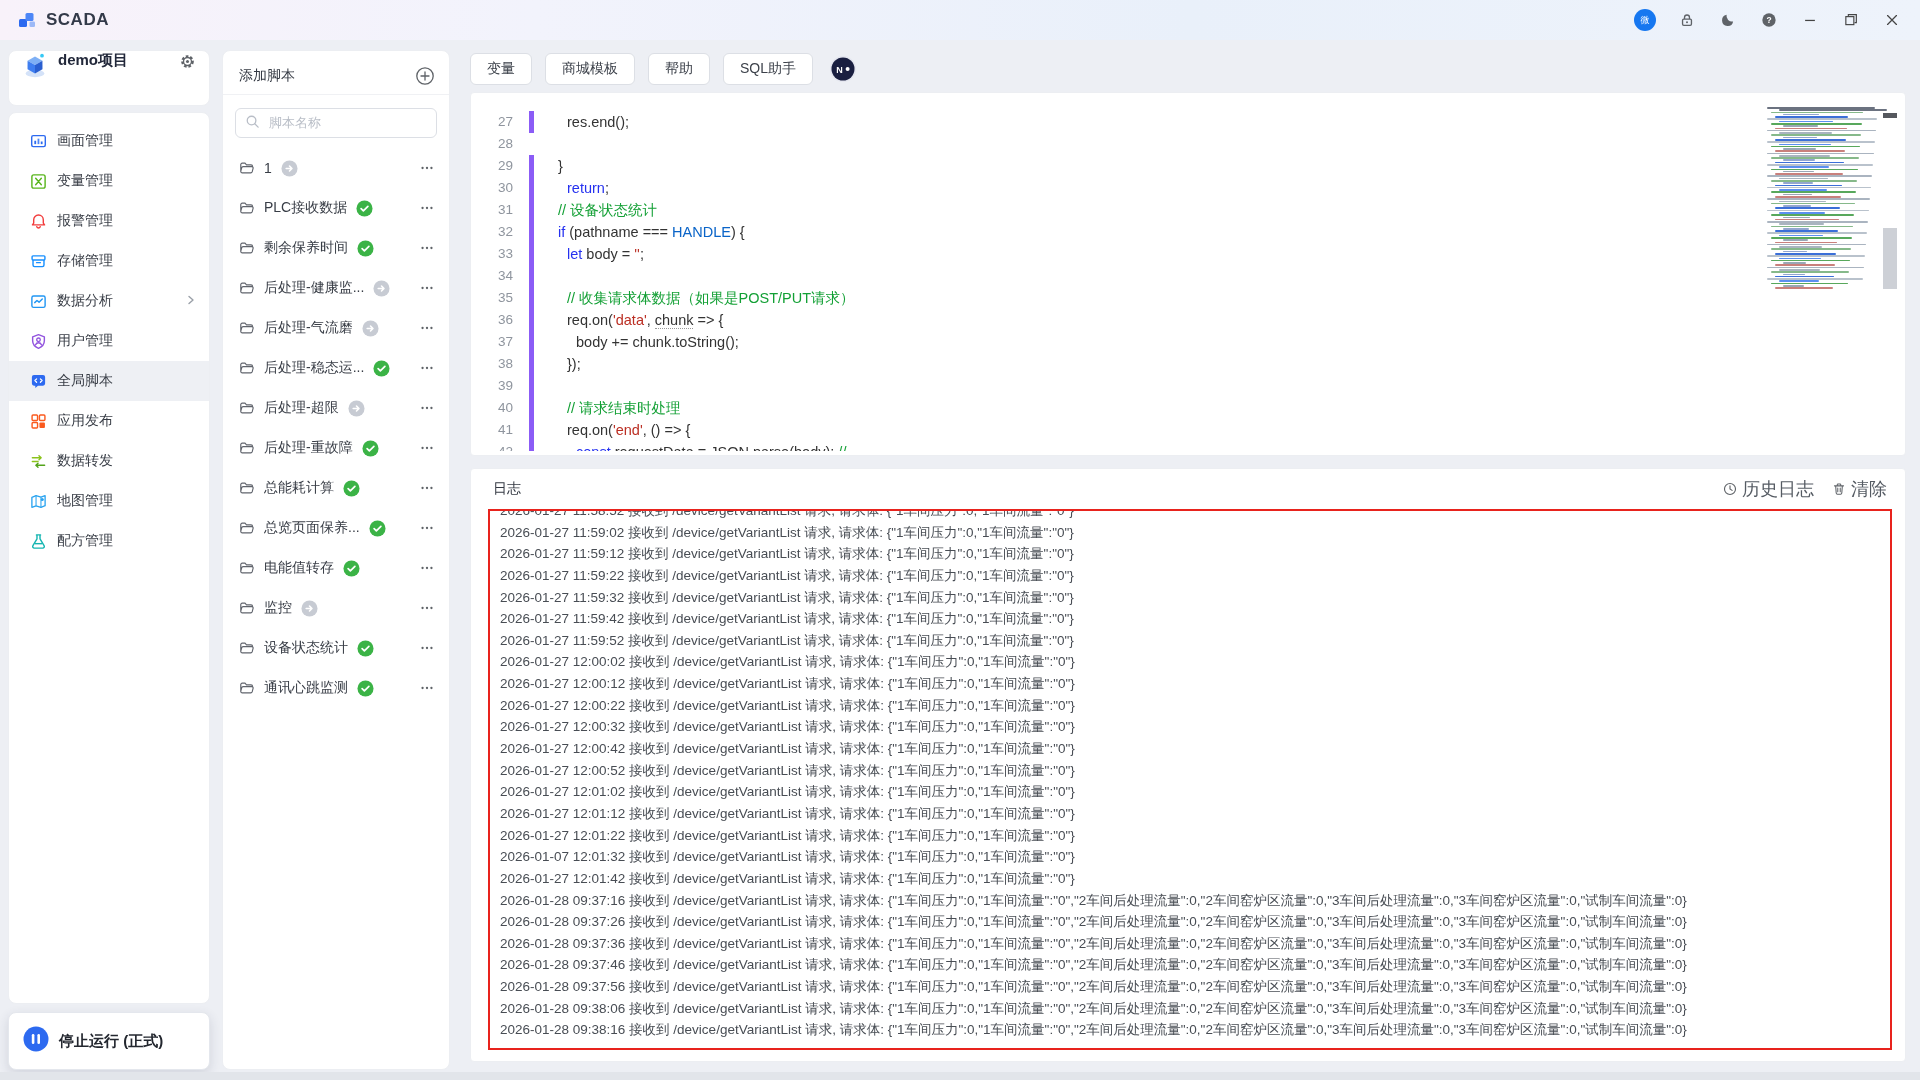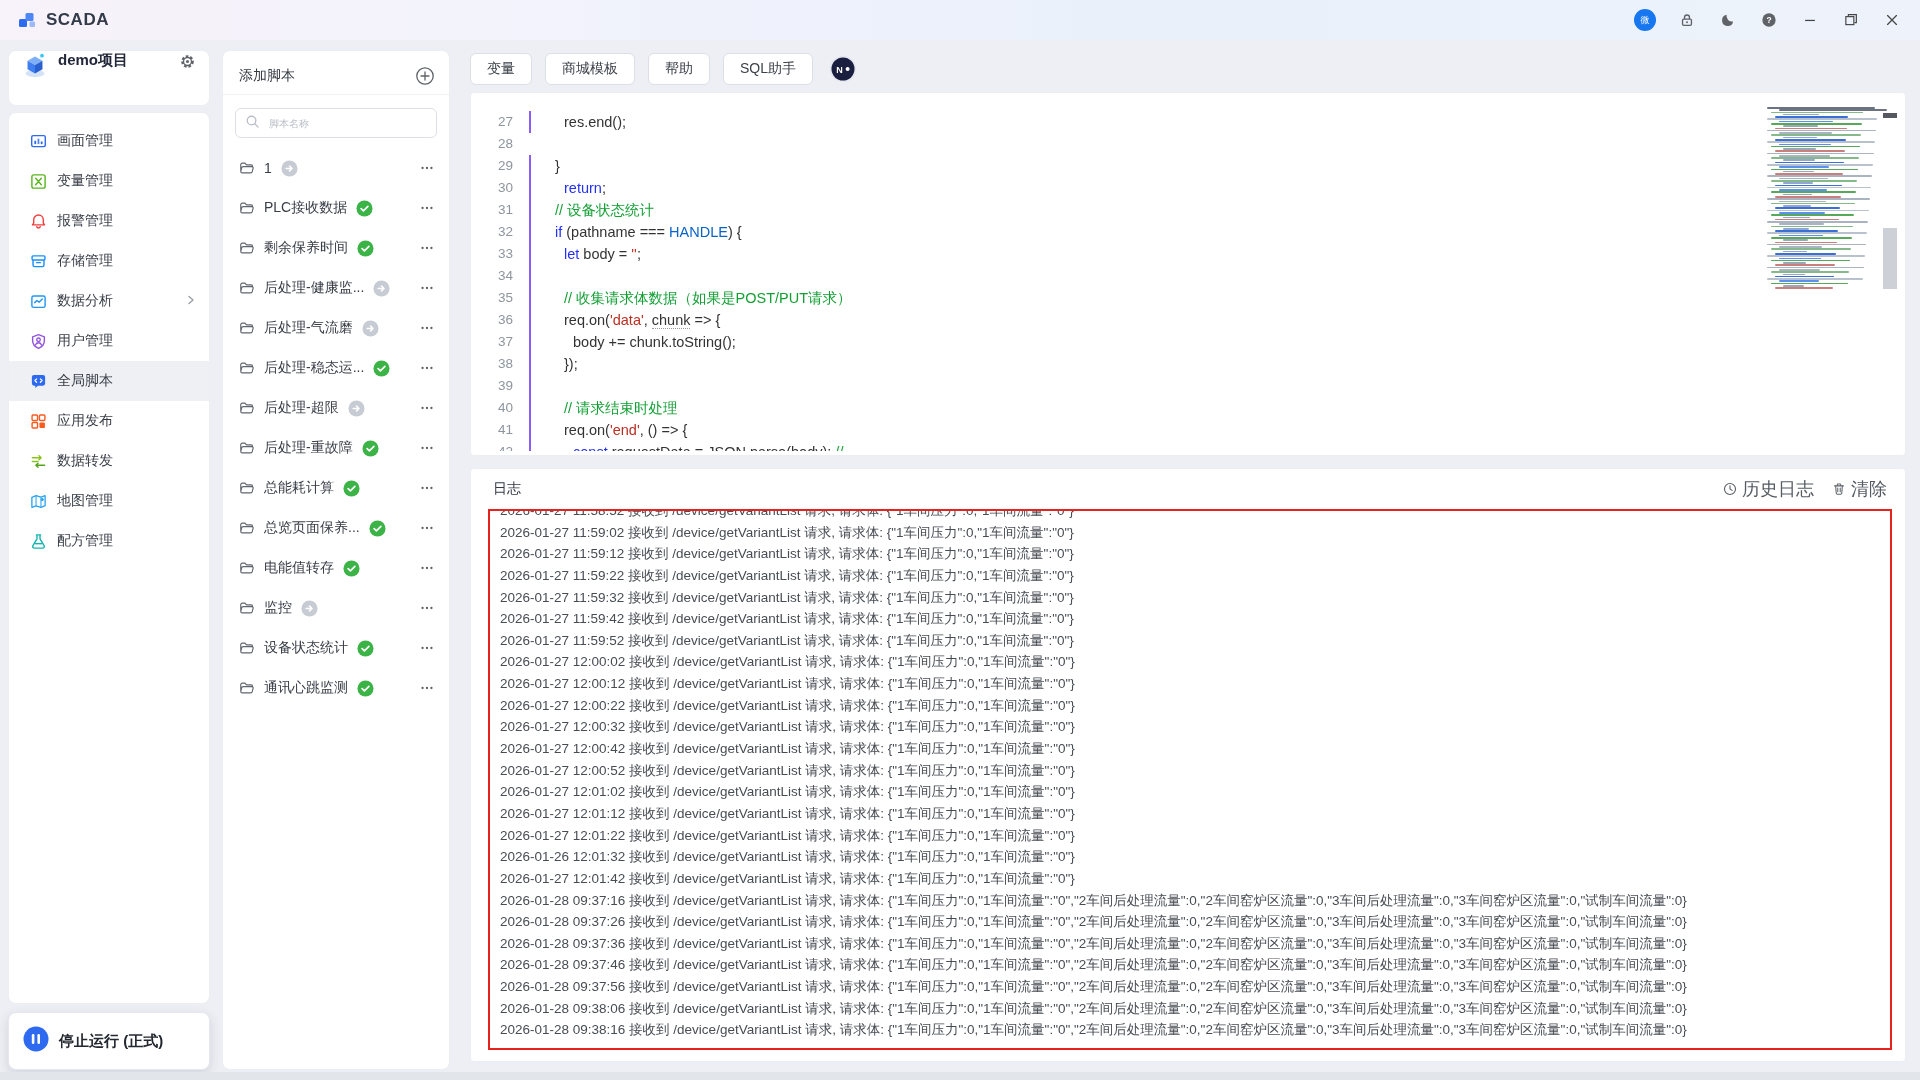--- a/index.html
+++ b/index.html
@@ -31,39 +31,39 @@
   .run-card{left:8px;top:1012px;width:202px;height:58px;display:flex;align-items:center;gap:10px;padding:0 14px;
     box-shadow:0 4px 12px rgba(40,50,80,.14);border:1px solid #e4e7ed}
   .run-label{font-size:15px;font-weight:bold;color:#23272f}
 
   
   .scripts-panel{left:222px;top:50px;width:228px;height:1020px}
   .sp-header{height:43px;display:flex;align-items:center;justify-content:space-between;padding:6px 14px 0 16px;box-sizing:border-box}
   .sp-title{font-size:14px;color:#333842}
   .sp-divider{border-bottom:1px solid #f0f1f4;margin:0}
   .sp-search{margin:13px 12px 10px;height:30px;border:1px solid #dcdfe5;border-radius:6px;display:flex;align-items:center;gap:7px;padding:0 9px;box-sizing:border-box}
-  .sp-search input{border:none;outline:none;width:100%;font-size:10px;color:#333;background:transparent;font-family:Liberation Serif, serif}
+  .sp-search input{border:none;outline:none;width:100%;font-size:13px;color:#333;background:transparent;font-family:Liberation Serif, serif}
   .sp-search input::placeholder{color:#b9bec7}
   .script-item{height:40px;display:flex;align-items:center;gap:9px;padding:0 14px 0 16px;font-size:14px;color:#383d46;cursor:pointer}
   .script-item.active{background:#f0f1f4}
   .si-badge{display:flex;align-items:center}
   .si-more{margin-left:auto;display:flex;align-items:center;cursor:pointer}
 
   
   .toolbar{position:absolute;left:470px;top:53px;display:flex;gap:13px;align-items:center}
   .tb-btn{height:30px;padding:0 16px;background:#fff;border:1px solid #dcdfe5;border-radius:6px;font-size:14px;
     color:#3c414a;display:flex;align-items:center;cursor:pointer}
   .ai-btn{margin-left:3px;cursor:pointer;display:flex}
 
   
   .editor-card{left:470px;top:92px;width:1436px;height:364px;border-radius:4px;overflow:hidden}
   .code-viewport{position:absolute;left:0;top:0;right:140px;height:358px;overflow:hidden;padding-top:18px;box-sizing:border-box}
   .code-row{height:22px;display:flex;font-size:14.5px;line-height:22px}
   .gutter{width:58px;text-align:right;padding-right:16px;color:#8f959e;font-size:13.5px;flex:none;box-sizing:border-box}
-  .code-text{border-left:2px solid #8b5cf6;flex:1;white-space:pre;color:#333}
+  .code-text{border-left:5px solid #8b5cf6;flex:1;white-space:pre;color:#333}
   .seg-p{color:#333}.seg-k{color:#2531f0}.seg-c{color:#13a035}.seg-s{color:#bb2e23}.seg-n{color:#0a64c8}
   .seg-w{color:#333;border-bottom:1px dotted #9a9a9a}
   .minimap{position:absolute;right:26px;top:14px;width:112px}
   .mm-row{height:1.6px;margin-bottom:0.7px;border-radius:1px}
   .mini-dark{position:absolute;right:8px;top:20px;width:14px;height:5px;background:#55585e}
   .mini-slider{position:absolute;right:8px;top:135px;width:14px;height:61px;background:#cdd0d6}
 
   
   .log-card{left:470px;top:468px;width:1436px;height:594px;border-radius:4px}
   .log-header{display:flex;align-items:center;height:40px;padding:0 18px 0 22px}
@@ -790,21 +790,21 @@
           <div class="log-line">2026-01-27 11:59:52 接收到 /device/getVariantList 请求, 请求体: {"1车间压力":0,"1车间流量":"0"}</div>
           <div class="log-line">2026-01-27 12:00:02 接收到 /device/getVariantList 请求, 请求体: {"1车间压力":0,"1车间流量":"0"}</div>
           <div class="log-line">2026-01-27 12:00:12 接收到 /device/getVariantList 请求, 请求体: {"1车间压力":0,"1车间流量":"0"}</div>
           <div class="log-line">2026-01-27 12:00:22 接收到 /device/getVariantList 请求, 请求体: {"1车间压力":0,"1车间流量":"0"}</div>
           <div class="log-line">2026-01-27 12:00:32 接收到 /device/getVariantList 请求, 请求体: {"1车间压力":0,"1车间流量":"0"}</div>
           <div class="log-line">2026-01-27 12:00:42 接收到 /device/getVariantList 请求, 请求体: {"1车间压力":0,"1车间流量":"0"}</div>
           <div class="log-line">2026-01-27 12:00:52 接收到 /device/getVariantList 请求, 请求体: {"1车间压力":0,"1车间流量":"0"}</div>
           <div class="log-line">2026-01-27 12:01:02 接收到 /device/getVariantList 请求, 请求体: {"1车间压力":0,"1车间流量":"0"}</div>
           <div class="log-line">2026-01-27 12:01:12 接收到 /device/getVariantList 请求, 请求体: {"1车间压力":0,"1车间流量":"0"}</div>
           <div class="log-line">2026-01-27 12:01:22 接收到 /device/getVariantList 请求, 请求体: {"1车间压力":0,"1车间流量":"0"}</div>
-          <div class="log-line">2026-01-26 12:01:32 接收到 /device/getVariantList 请求, 请求体: {"1车间压力":0,"1车间流量":"0"}</div>
+          <div class="log-line">2026-01-07 12:01:32 接收到 /device/getVariantList 请求, 请求体: {"1车间压力":0,"1车间流量":"0"}</div>
           <div class="log-line">2026-01-27 12:01:42 接收到 /device/getVariantList 请求, 请求体: {"1车间压力":0,"1车间流量":"0"}</div>
           <div class="log-line">2026-01-28 09:37:16 接收到 /device/getVariantList 请求, 请求体: {"1车间压力":0,"1车间流量":"0","2车间后处理流量":0,"2车间窑炉区流量":0,"3车间后处理流量":0,"3车间窑炉区流量":0,"试制车间流量":0}</div>
           <div class="log-line">2026-01-28 09:37:26 接收到 /device/getVariantList 请求, 请求体: {"1车间压力":0,"1车间流量":"0","2车间后处理流量":0,"2车间窑炉区流量":0,"3车间后处理流量":0,"3车间窑炉区流量":0,"试制车间流量":0}</div>
           <div class="log-line">2026-01-28 09:37:36 接收到 /device/getVariantList 请求, 请求体: {"1车间压力":0,"1车间流量":"0","2车间后处理流量":0,"2车间窑炉区流量":0,"3车间后处理流量":0,"3车间窑炉区流量":0,"试制车间流量":0}</div>
           <div class="log-line">2026-01-28 09:37:46 接收到 /device/getVariantList 请求, 请求体: {"1车间压力":0,"1车间流量":"0","2车间后处理流量":0,"2车间窑炉区流量":0,"3车间后处理流量":0,"3车间窑炉区流量":0,"试制车间流量":0}</div>
           <div class="log-line">2026-01-28 09:37:56 接收到 /device/getVariantList 请求, 请求体: {"1车间压力":0,"1车间流量":"0","2车间后处理流量":0,"2车间窑炉区流量":0,"3车间后处理流量":0,"3车间窑炉区流量":0,"试制车间流量":0}</div>
           <div class="log-line">2026-01-28 09:38:06 接收到 /device/getVariantList 请求, 请求体: {"1车间压力":0,"1车间流量":"0","2车间后处理流量":0,"2车间窑炉区流量":0,"3车间后处理流量":0,"3车间窑炉区流量":0,"试制车间流量":0}</div>
           <div class="log-line">2026-01-28 09:38:16 接收到 /device/getVariantList 请求, 请求体: {"1车间压力":0,"1车间流量":"0","2车间后处理流量":0,"2车间窑炉区流量":0,"3车间后处理流量":0,"3车间窑炉区流量":0,"试制车间流量":0}</div>
         </div>
     </div>

